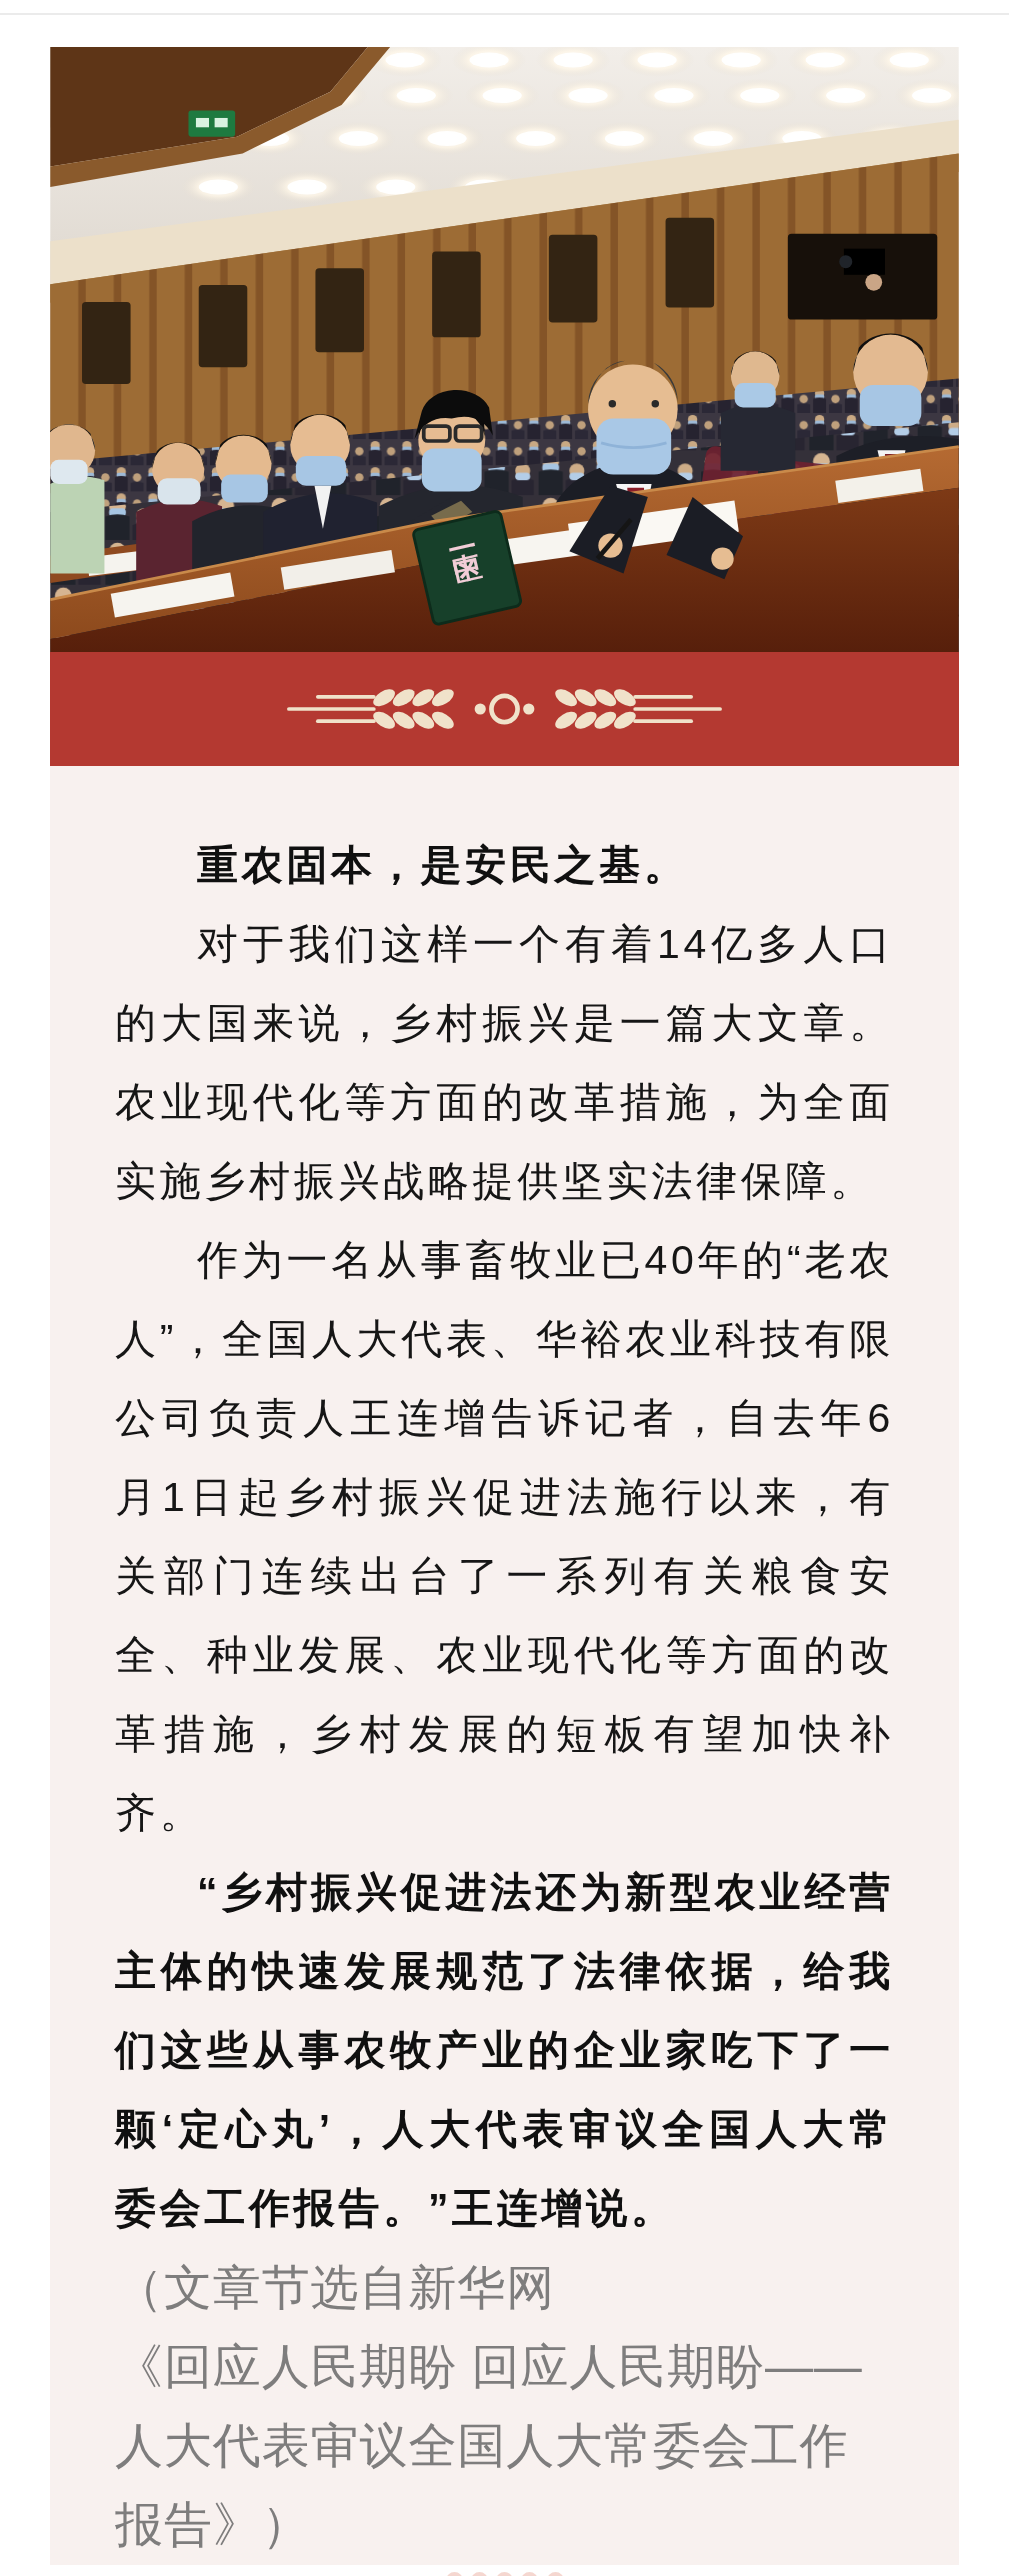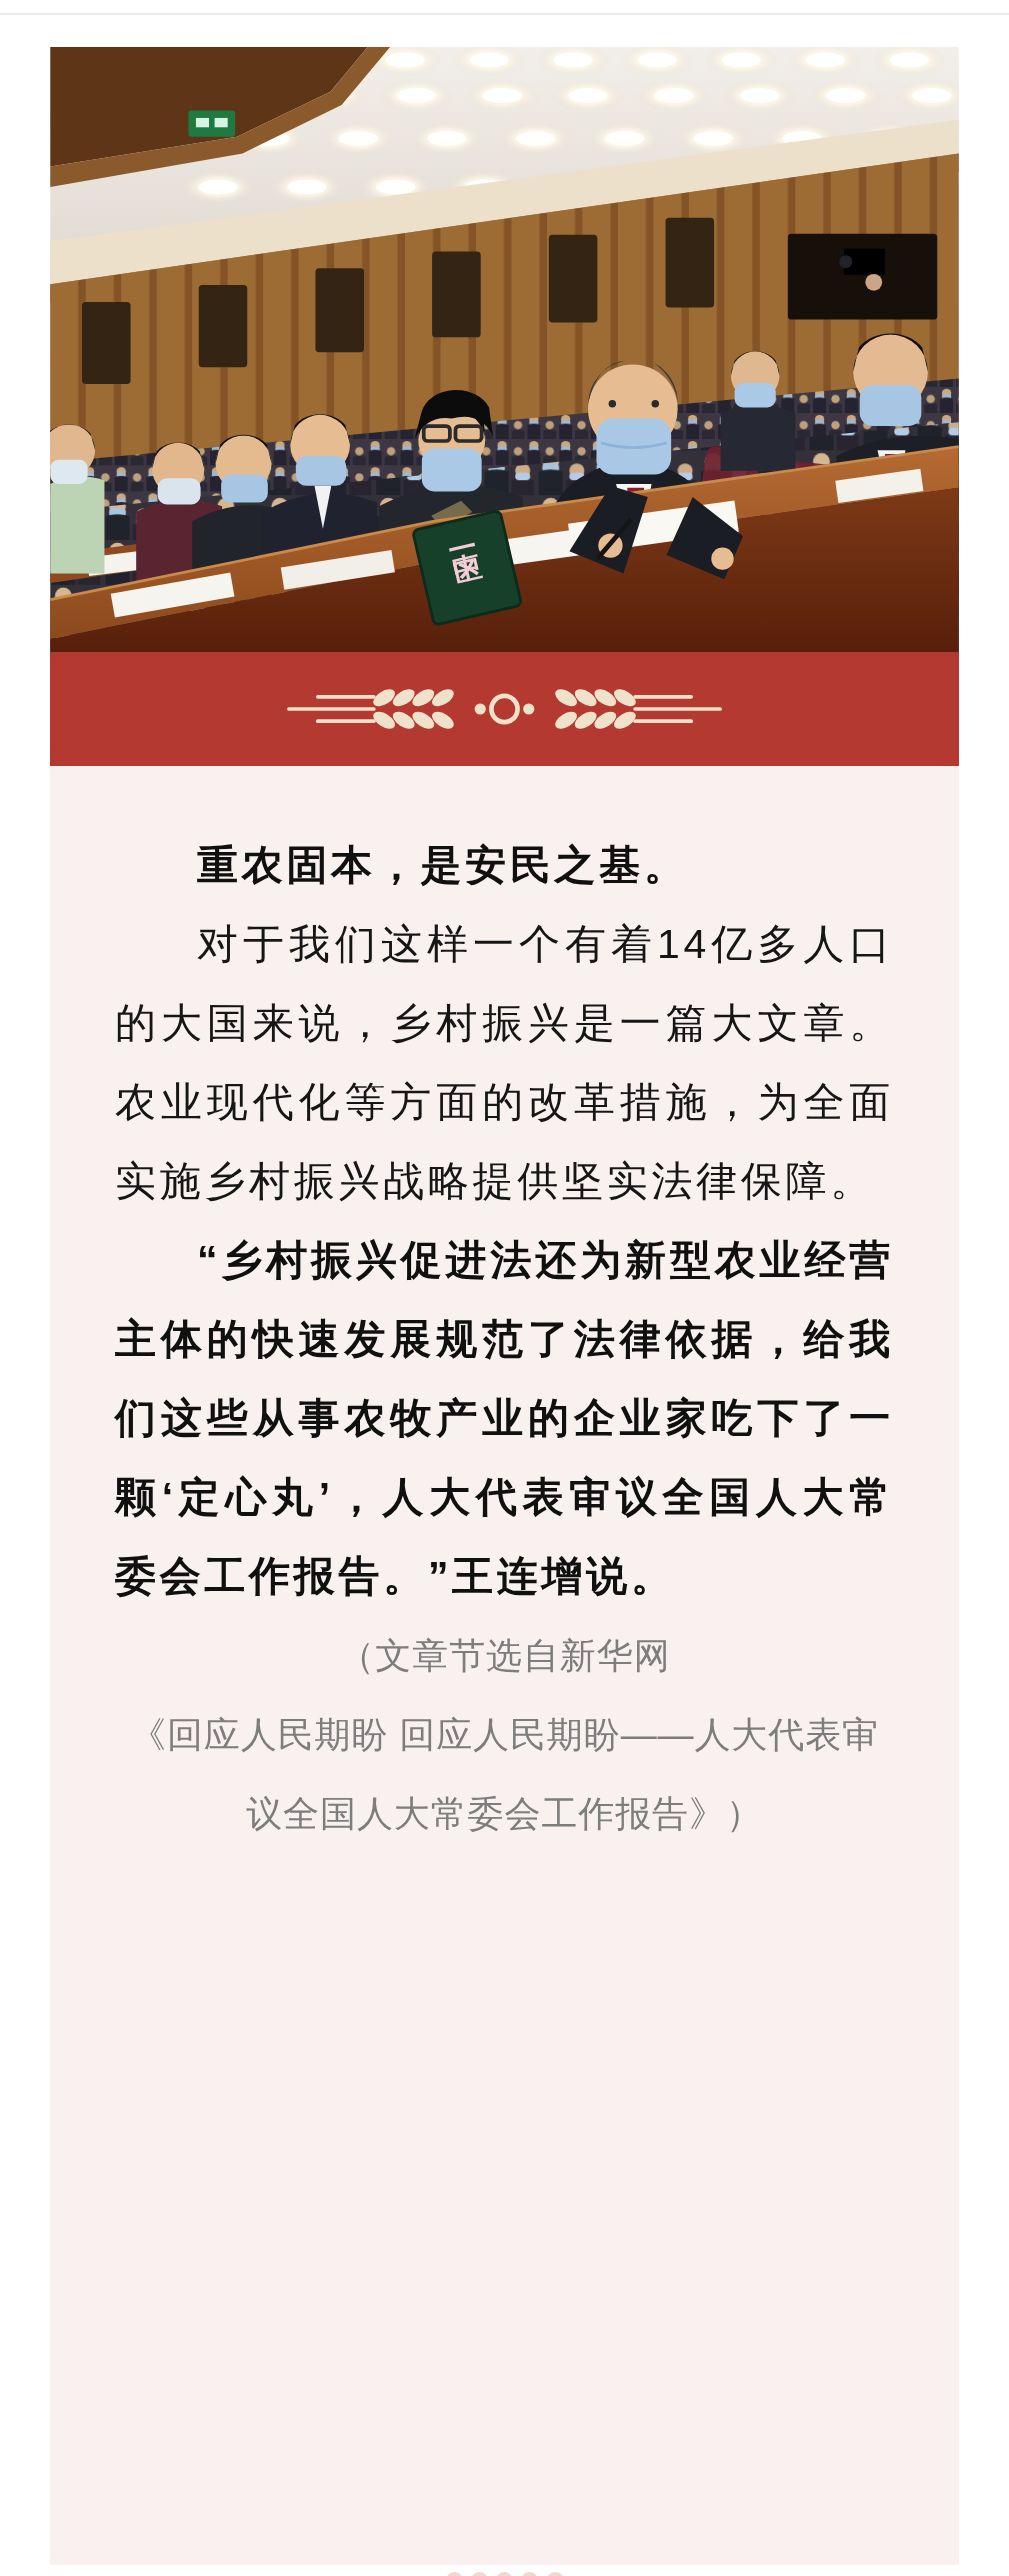--- a/index.html
+++ b/index.html
@@ -33,24 +33,24 @@
     margin:0;
     font-size:41px;
     line-height:79px;
     letter-spacing:3.7px;
     color:#161616;
     text-align:justify;
     text-indent:2em;
   }
   .content-panel p.bold{font-weight:700;color:#101010;}
   .content-panel p.source{
-    font-size:36px;
+    font-size:48px;
     letter-spacing:0.9px;
     color:#7e7d7d;
-    text-align:center;
+    text-align:left;
     text-indent:0;
   }
   .dot{
     position:absolute;top:2572px;width:17px;height:17px;border-radius:50%;
     background:#f5d7d0;
   }
 </style>
 </head>
 <body>
 
@@ -320,20 +320,21 @@
         <circle cx="207" cy="30" r="6"></circle>
         <circle cx="259" cy="30" r="6"></circle>
       </g>
       <circle cx="233" cy="30" r="14" fill="none" stroke="#f0e2ca" stroke-width="5"></circle>
     </svg>
   </div>
 
   <div class="content-panel">
     <p class="bold">重农固本，是安民之基。</p>
     <p>对于我们这样一个有着14亿多人口的大国来说，乡村振兴是一篇大文章。农业现代化等方面的改革措施，为全面实施乡村振兴战略提供坚实法律保障。</p>
+    <p>作为一名从事畜牧业已40年的“老农人”，全国人大代表、华裕农业科技有限公司负责人王连增告诉记者，自去年6月1日起乡村振兴促进法施行以来，有关部门连续出台了一系列有关粮食安全、种业发展、农业现代化等方面的改革措施，乡村发展的短板有望加快补齐。</p>
     <p class="bold">“乡村振兴促进法还为新型农业经营主体的快速发展规范了法律依据，给我们这些从事农牧产业的企业家吃下了一颗‘定心丸’，人大代表审议全国人大常委会工作报告。”王连增说。</p>
     <p class="source"><span>（文章节选自新华网</span><br><span>《回应人民期盼 回应人民期盼——人大代表审议全国人大常委会工作报告》）</span></p>
   </div>
 
 </div>
 
 <div>
   <span class="dot" style="left:446px"></span>
   <span class="dot" style="left:471px"></span>
   <span class="dot" style="left:496px"></span>

